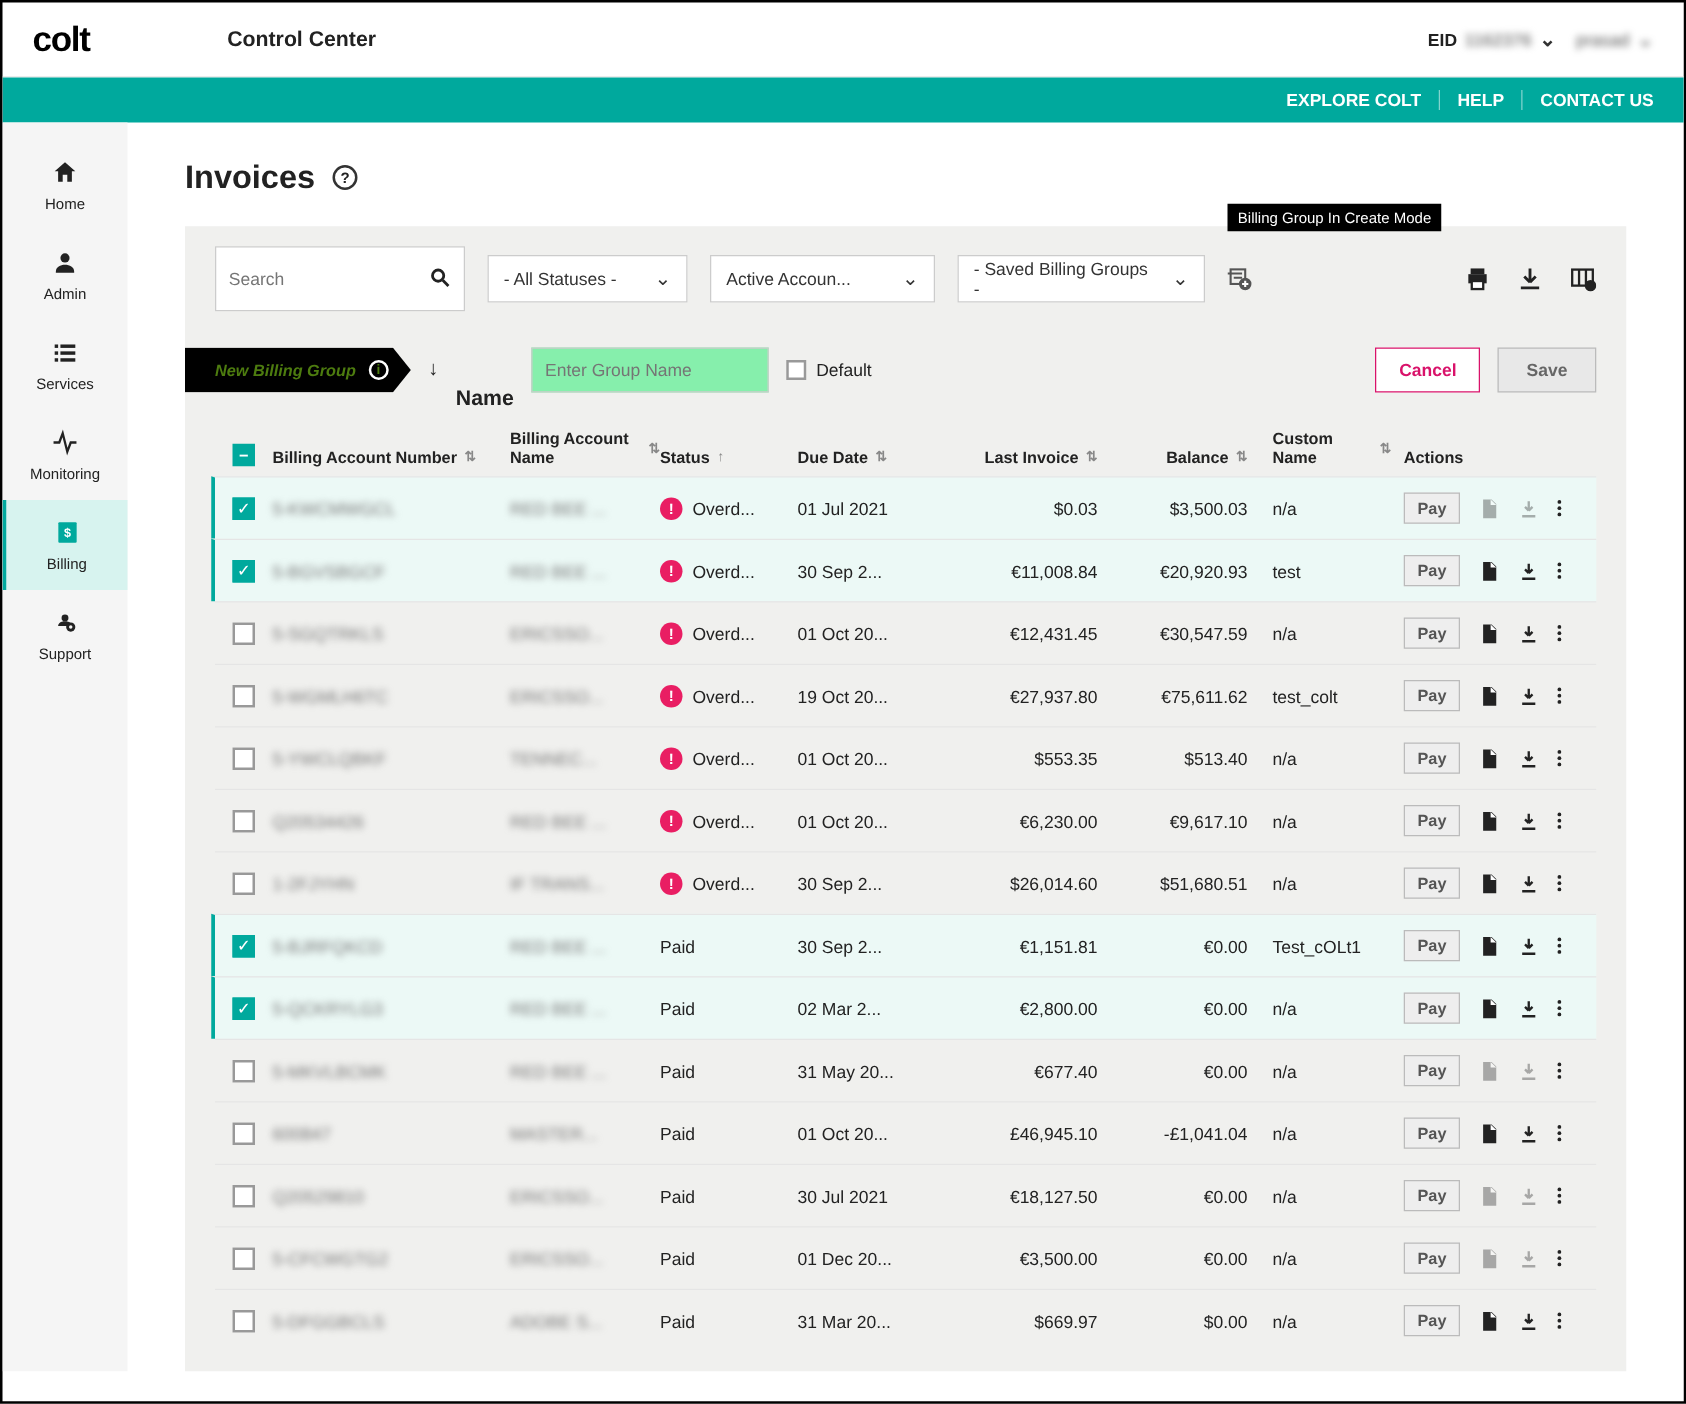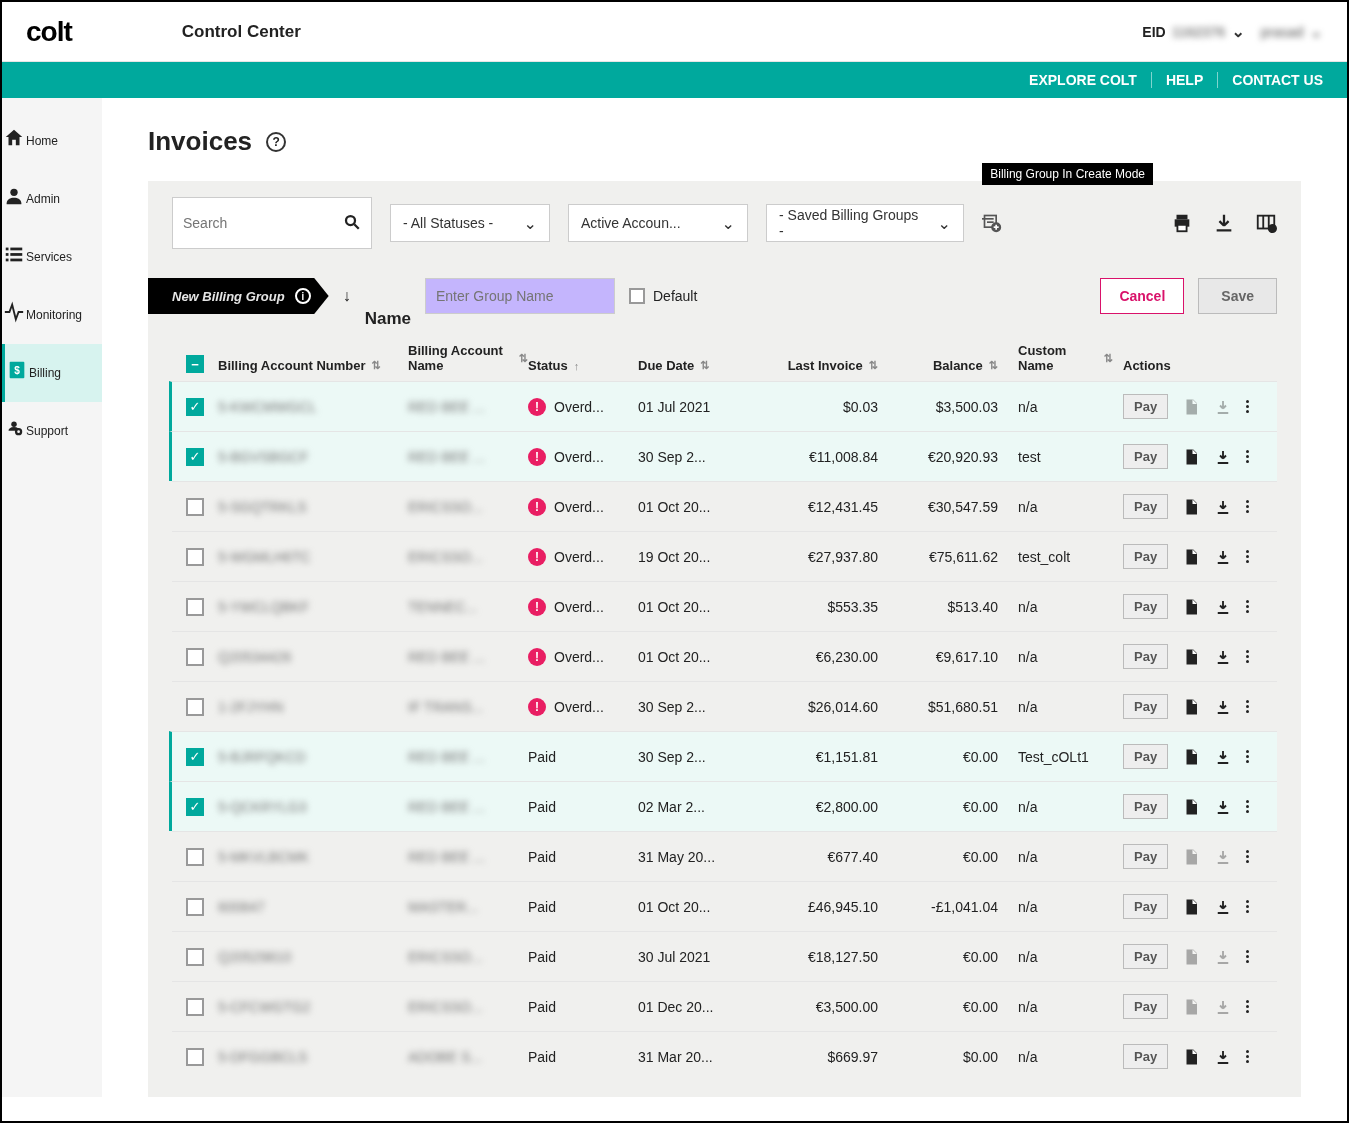--- a/index.html
+++ b/index.html
@@ -15,21 +15,21 @@
 .blur { filter: blur(3px); color: #888; }
 
 
 .tealband { background: #00a99d; height: 36px; display: flex; align-items: center; justify-content: flex-end; padding: 0 24px; gap: 0; }
 .tealband a { color: #fff; font-weight: 700; font-size: 14px; text-decoration: none; padding: 0 14px; border-right: 1px solid rgba(255,255,255,0.5); }
 .tealband a:last-child { border-right: none; padding-right: 0; }
 
 
 .layout { display: flex; }
 .sidebar { width: 100px; background: #f5f5f5; display: flex; flex-direction: column; align-items: stretch; padding-top: 14px; }
-.nav-item { display: flex; flex-direction: row; align-items: center; padding: 14px 0; font-size: 12px; color: #222; cursor: pointer; }
+.nav-item { display: flex; flex-direction: column; align-items: center; padding: 14px 0; font-size: 12px; color: #222; cursor: pointer; }
 .nav-item.active { background: #d7f3ef; border-left: 3px solid #00a99d; }
 .nav-icon { width: 24px; height: 24px; margin-bottom: 6px; display:flex; align-items:center; justify-content:center;}
 
 .main { flex: 1; padding: 28px 46px 0 46px; }
 .page-title { display:flex; align-items:center; gap:14px; margin-bottom: 24px;}
 .page-title h1 { font-size: 26px; font-weight: 800; }
 .help-circle { width: 20px; height: 20px; border: 2px solid #333; border-radius: 50%; display:flex; align-items:center; justify-content:center; font-size:12px; font-weight:700;}
 
 
 .panel { background: #f0f0ee; padding: 16px 24px; }
@@ -41,25 +41,25 @@
 .dd.med { width: 180px; }
 .dd.large { width: 198px; }
 .chev { font-size: 16px; color:#333; }
 .icon-btn { width:20px; height:20px; cursor:pointer; display:flex; align-items:center; justify-content:center;}
 .toolbar-icons { margin-left:auto; display:flex; gap:20px; align-items:center;}
 .tool-icon { width:22px; height:22px; cursor:pointer;}
 
 .tooltip-badge { position:absolute; background:#000; color:#fff; font-size:12px; padding:4px 8px; white-space:nowrap;}
 
 .new-group-row { display:flex; align-items:center; gap:14px; margin-top:14px;}
-.ribbon { background:#000; color:#e5e5e5; font-weight:700; font-style:italic; padding:10px 18px; display:flex; align-items:center; gap:10px; clip-path: polygon(0 0, 92% 0, 100% 50%, 92% 100%, 0 100%); margin-left:-24px; padding-left:24px;}
+.ribbon { background:#000; color:#4d7c0f; font-weight:700; font-style:italic; padding:10px 18px; display:flex; align-items:center; gap:10px; clip-path: polygon(0 0, 92% 0, 100% 50%, 92% 100%, 0 100%); margin-left:-24px; padding-left:24px;}
 .ribbon .info { width:16px; height:16px; border:2px solid #fff; border-radius:50%; display:flex; align-items:center; justify-content:center; font-size:11px; font-weight:700; font-style:normal;}
 .arrow-down { font-size:16px;}
 .name-label { font-weight:700; font-size:17px;margin-top:46px;}
-.name-input { background:#c4b5fd; border:1px solid #ccc; height:36px; width:190px; padding:0 10px; font-size:14px;}
+.name-input { background:#86efac; border:1px solid #ccc; height:36px; width:190px; padding:0 10px; font-size:14px;}
 .chk-wrap { display:flex; align-items:center; gap:8px; font-size:14px;}
 .chk { width:16px; height:16px; border:2px solid #999; background:#fff;}
 .btn-cancel { margin-left:auto; border:1px solid #d9126a; background:#fff; color:#d9126a; font-weight:700; padding:9px 18px; cursor:pointer; font-size:14px;}
 .btn-save { border:1px solid #bbb; background:#e8e8e8; color:#666; font-weight:700; padding:9px 22px; cursor:pointer; font-size:14px;}
 .thead { display:flex; align-items:flex-end; padding:14px 0 8px;}
 .th { font-weight:700; font-size:13px; display:flex; align-items:center; gap:6px;}
 .sort-ic { color:#888; font-size:11px;}
 .col-chk { width:46px; display:flex; justify-content:center;}
 .col-ban { width:190px;}
 .col-bname { width:120px;}

